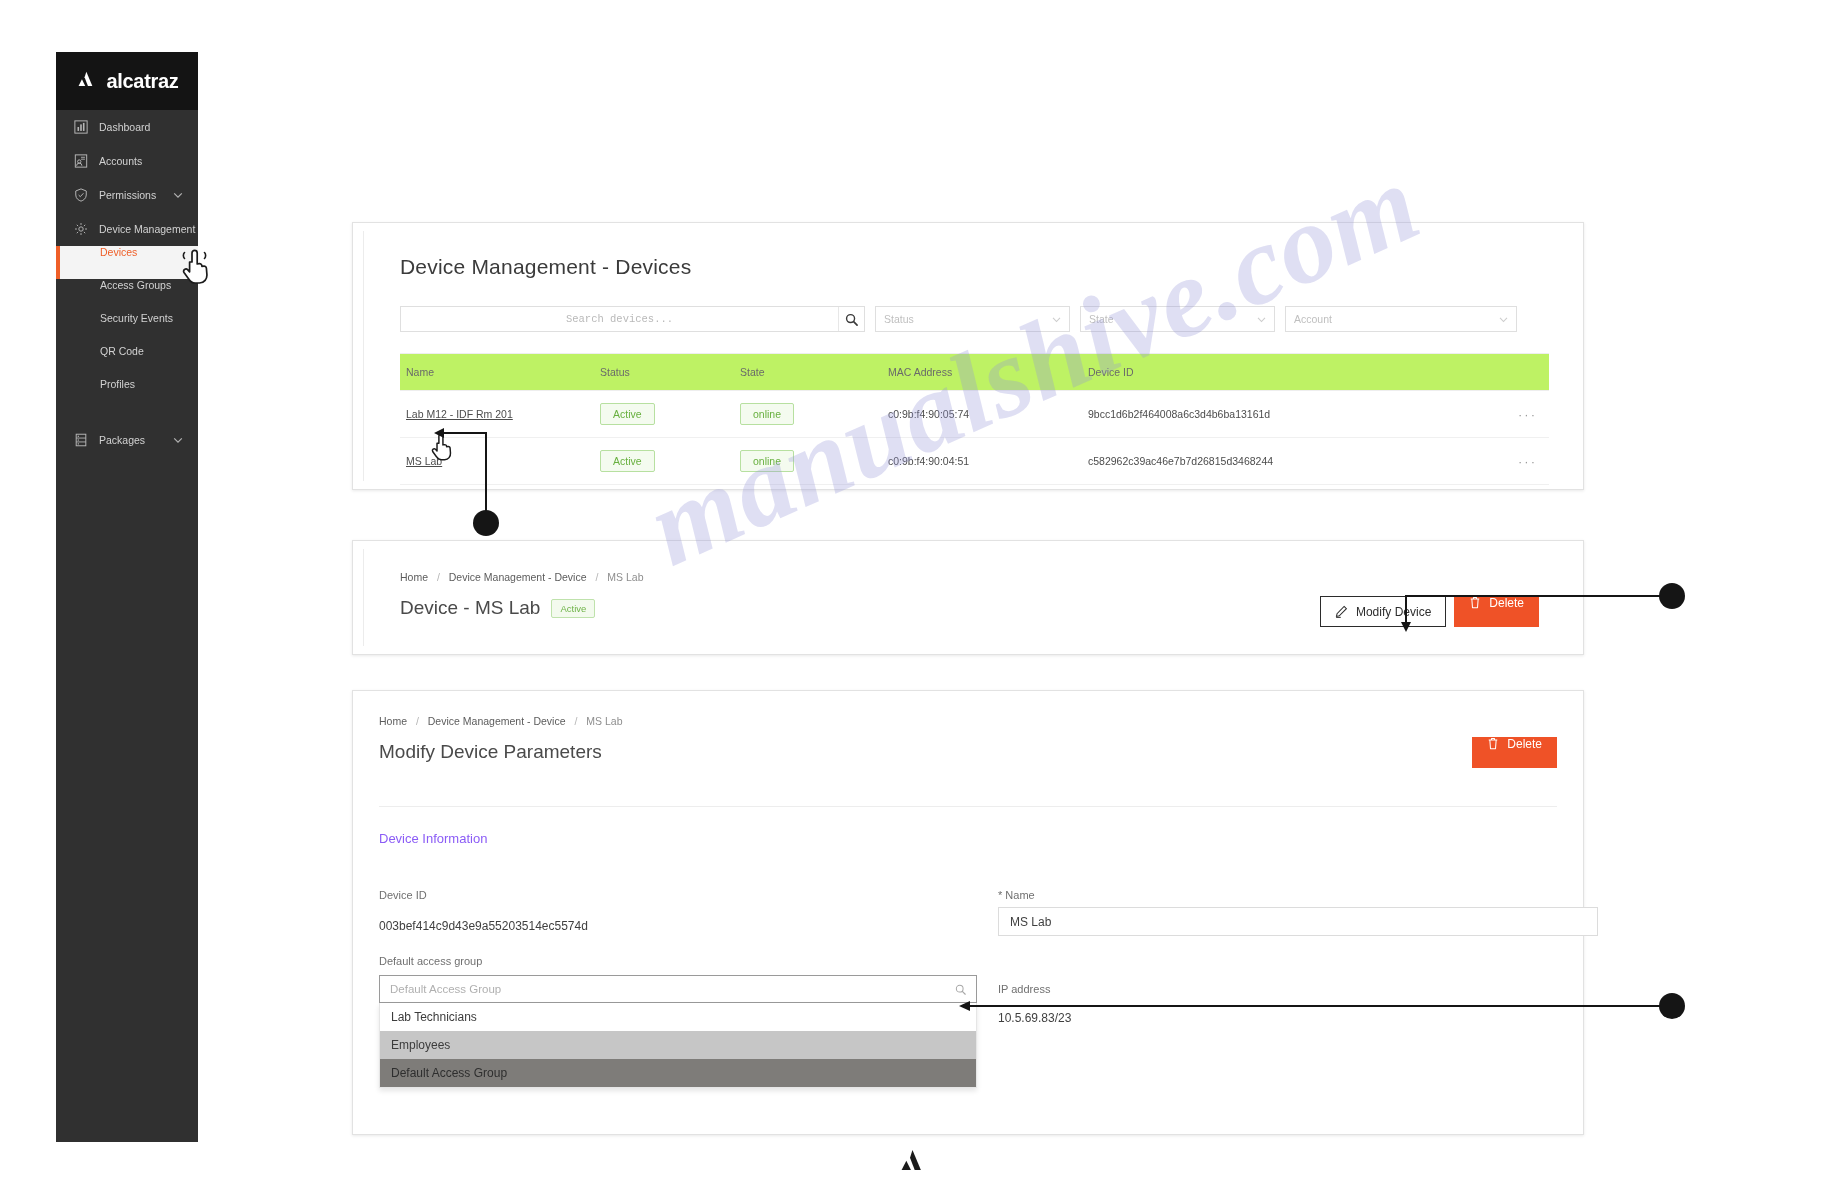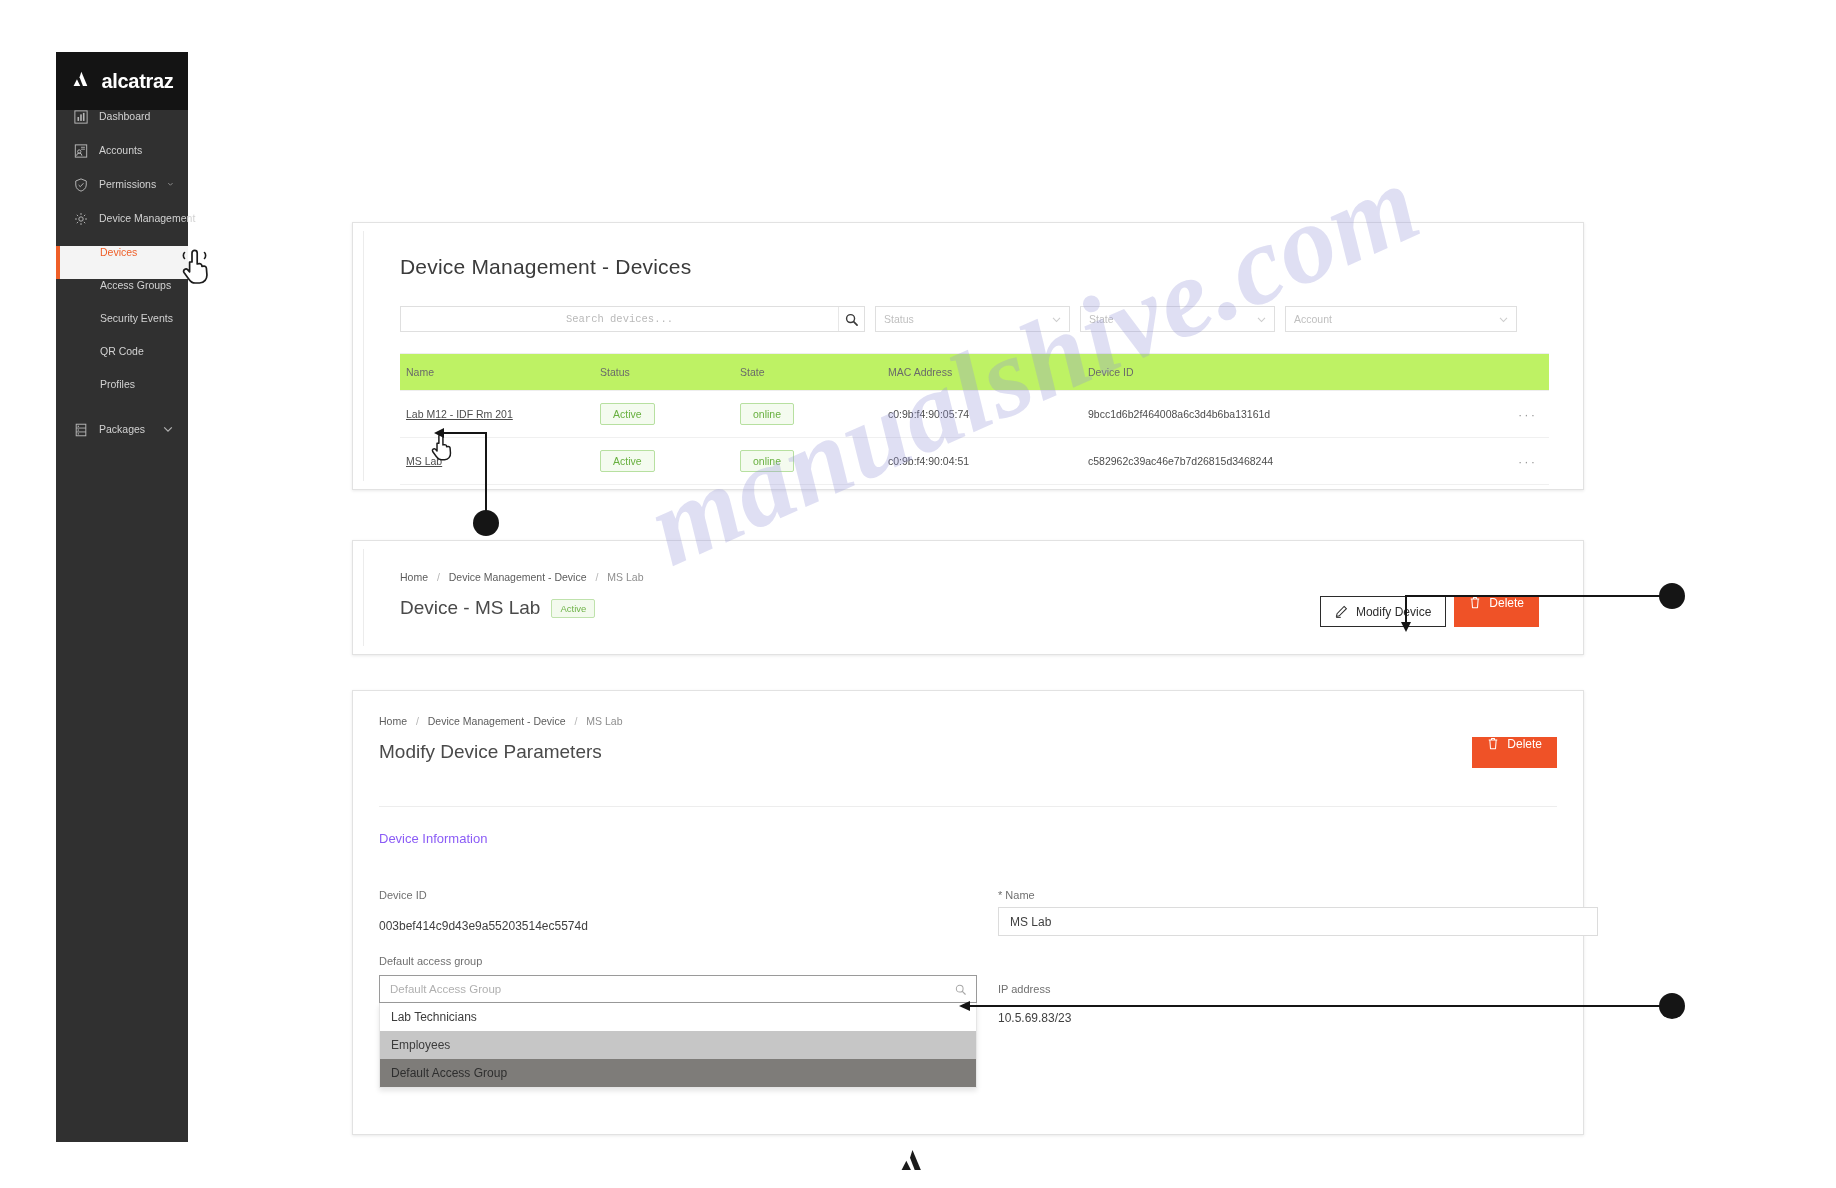--- a/index.html
+++ b/index.html
@@ -20,35 +20,35 @@
     transform: rotate(-24deg);
     white-space: nowrap;
     letter-spacing: 1px;
     pointer-events: none;
     z-index: 40;
   }
 
   
   .sidebar {
     position: absolute; left: 56px; top: 52px;
-    width: 132px; height: 1090px;
+    width: 142px; height: 1090px;
     background: #303030;
     z-index: 20;
   }
   .sb-brand {
     height: 58px; background: #141414;
     display: flex; align-items: center; justify-content: center;
     gap: 9px;
   }
   .sb-brand .logo { width: 22px; height: 20px; }
   .sb-brand .word {
     color: #ffffff; font-size: 20px; font-weight: 600; letter-spacing: -0.3px;
   }
   .sb-item {
-    height: 34px; display: flex; align-items: flex-start;
+    height: 34px; display: flex; align-items: center;
     padding: 0 14px 0 18px; gap: 11px;
     color: #d2d2d2; font-size: 10.5px;
     position: relative;
   }
   .sb-item .ic { width: 14px; height: 14px; flex: 0 0 14px; opacity: .85; }
   .sb-item .lbl { flex: 1 1 auto; white-space: nowrap; }
   .sb-item .chev { width: 12px; height: 12px; opacity: .8; }
   .sb-sub {
     height: 33px; display: flex; align-items: flex-start;
     padding-left: 44px; color: #d2d2d2; font-size: 10.5px;

